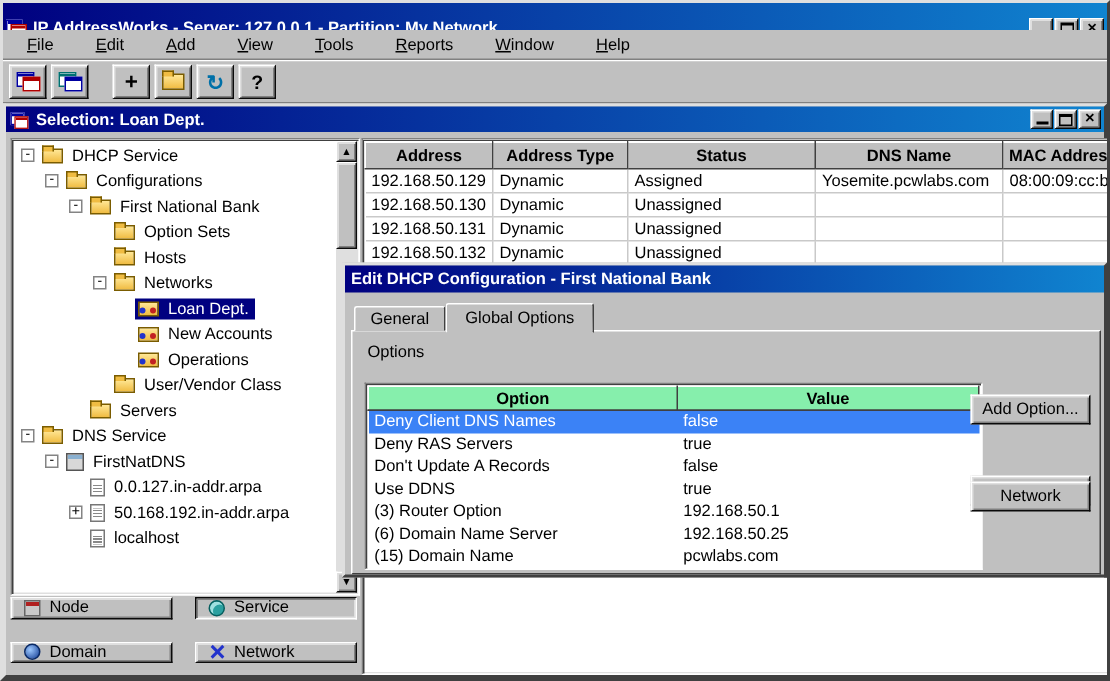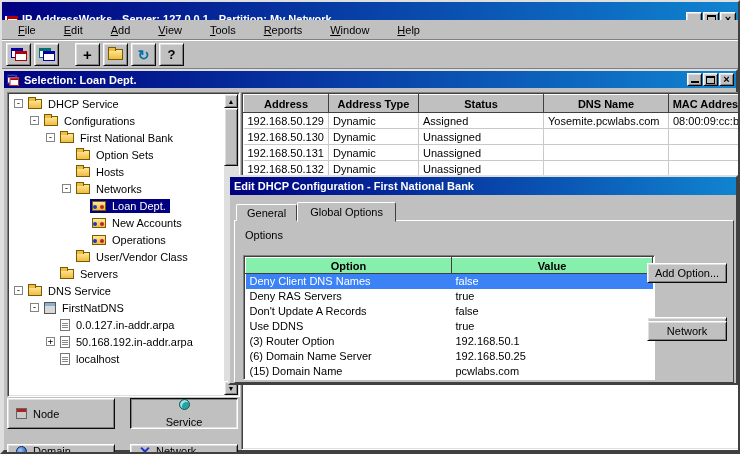--- a/index.html
+++ b/index.html
@@ -7,21 +7,21 @@
   body { font-family:"Liberation Sans", sans-serif; font-size:11px; background:#c0c0c0; color:#000; }
   .app { position:relative; width:740px; height:454px; background:#c0c0c0; overflow:hidden;
          border:2px solid; border-color:#dfdfdf #404040 #404040 #dfdfdf; }
 
   
   .raised { background:#c0c0c0; border:1px solid; border-color:#fff #0a0a0a #0a0a0a #fff;
             box-shadow: inset 1px 1px 0 #dfdfdf, inset -1px -1px 0 #808080; }
   .sunken { background:#fff; border:1px solid; border-color:#808080 #fff #fff #808080;
             box-shadow: inset 1px 1px 0 #404040, inset -1px -1px 0 #dfdfdf; }
   .pressed { border-color:#0a0a0a #fff #fff #0a0a0a !important;
-             box-shadow: inset 1px 1px 0 #808080, inset -1px -1px 0 #dfdfdf !important; flex-direction: column; }
+             box-shadow: inset 1px 1px 0 #808080, inset -1px -1px 0 #dfdfdf !important; }
   button { font:inherit; cursor:default; }
 
   
   .titlebar { position:absolute; left:0; top:0; width:736px; height:34px;
               background:linear-gradient(90deg,#000080,#1084d0);
               display:flex; align-items:center; padding:0 2px; color:#fff; font-weight:bold; }
   .titlebar .ttext { margin-left:4px; white-space:nowrap; overflow:hidden; flex:1; }
   .winbtns { display:flex; gap:1px; margin-left:4px; }
   .winbtn { width:16px; height:14px; display:flex; align-items:center; justify-content:center;
             color:#000; font-weight:bold; font-size:11px; line-height:1; position:relative; }

